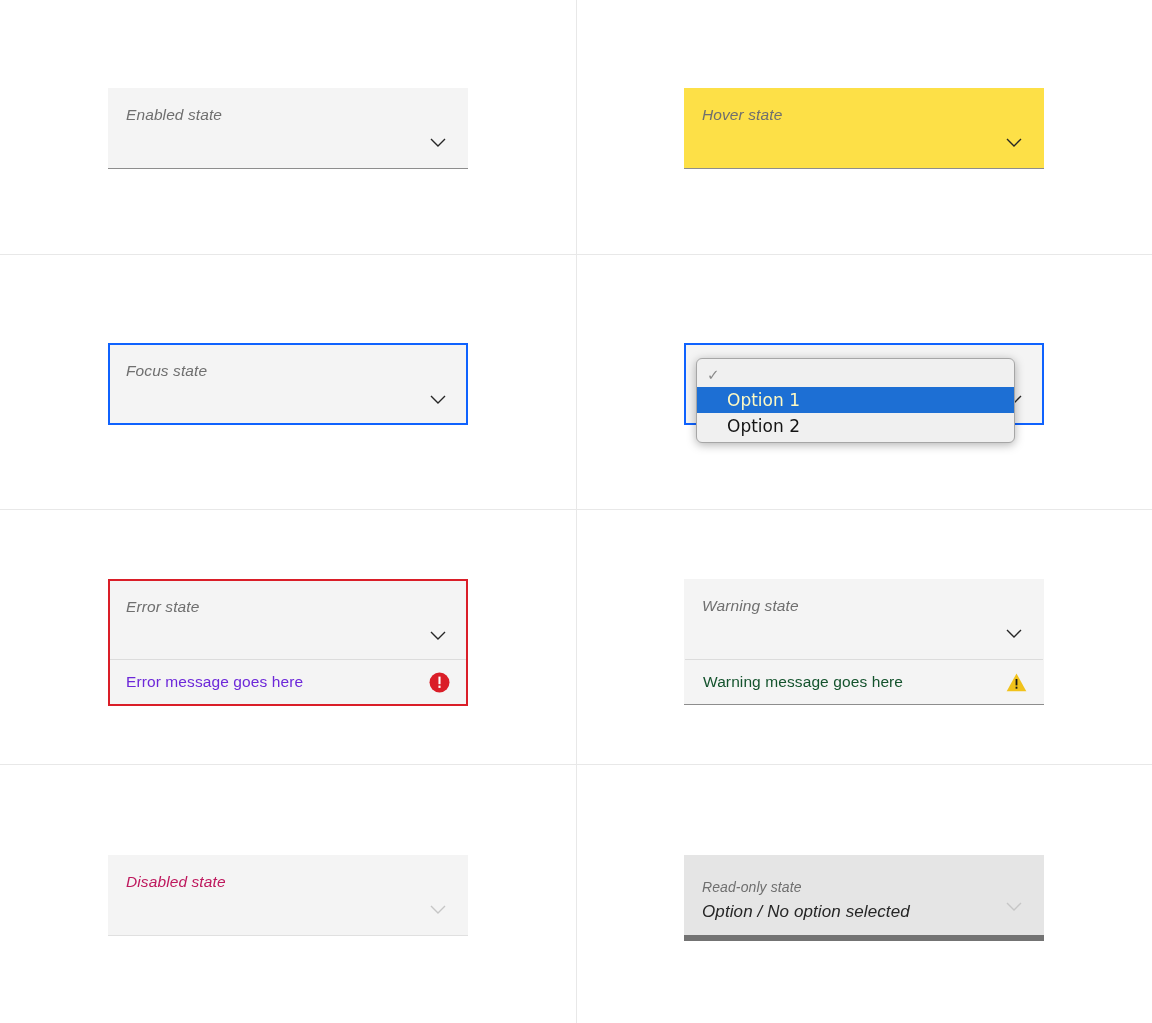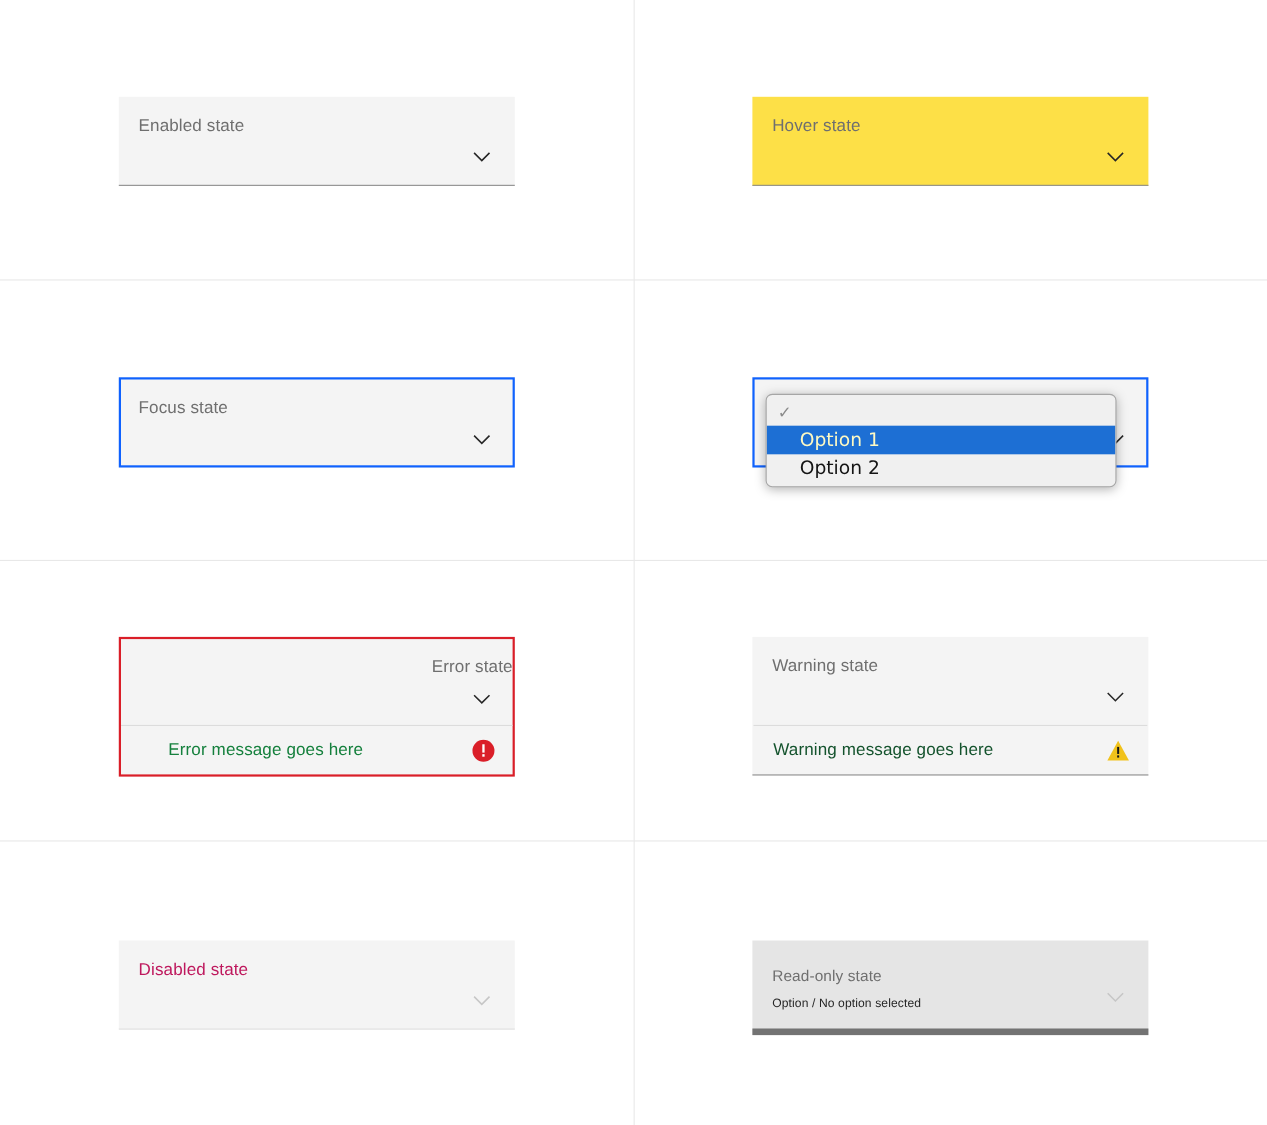--- a/index.html
+++ b/index.html
@@ -57,20 +57,21 @@
   .field {
     position: relative;
     width: 360px;
     background: #f4f4f4;
     border-bottom: 1px solid #8d8d8d;
   }
   .field-body {
     position: relative;
     height: 80px;
     padding: 17px 0 0 18px;
+    font-style: italic;
   }
   .field-label {
     font-size: 15.5px;
     line-height: 20px;
     color: #6f6f6f;
     letter-spacing: 0.1px;
   }
 
   .chevron {
     position: absolute;
@@ -92,21 +93,21 @@
     border-bottom: 2px solid #0f62fe;
   }
   .field.focus .field-body { height: 78px; padding-top: 16px; padding-left: 16px; }
   .field.focus .chevron { right: 16px; bottom: 12px; }
 
   
   .field.error {
     border: 2px solid #da1e28;
     background: #f4f4f4;
   }
-  .field.error .field-body { height: 78px; padding-top: 16px; padding-left: 16px; text-align: right; }
+  .field.error .field-body { height: 78px; padding-top: 16px; padding-left: 16px; }
   .field.error .chevron { right: 16px; bottom: 12px; }
 
   
   .field.warning {
     background: #f4f4f4;
     border-bottom: 1px solid #8d8d8d;
   }
 
   
   .msg {
@@ -119,21 +120,21 @@
     border-top: 1px solid #dcdcdc;
     margin: 0 1px;
   }
   .field.error .msg { padding-left: 16px; margin: 0; }
   .msg-text {
     font-size: 15.5px;
     line-height: 20px;
     letter-spacing: 0.1px;
     flex: 1;
   }
-  .msg.err .msg-text { color: #15803d; margin-left: 27px; }
+  .msg.err .msg-text { color: #6d28d9; }
   .msg.warn .msg-text { color: #14532d; }
 
   .status-icon { width: 21px; height: 21px; display: block; flex: 0 0 auto; }
   .status-icon svg { display: block; }
 
   
   .field.disabled {
     background: #f4f4f4;
     border-bottom: 1px solid #e0e0e0;
   }
@@ -145,21 +146,21 @@
     border-bottom: 6px solid #737373;
   }
   .field.readonly .field-body { padding-top: 23px; }
   .ro-label {
     font-size: 14px;
     line-height: 19px;
     color: #6f6f6f;
     letter-spacing: 0.1px;
   }
   .ro-value {
-    font-size: 11px;
+    font-size: 17px;
     line-height: 24px;
     color: #262626;
     margin-top: 3px;
     letter-spacing: 0.1px;
   }
   .field.readonly .chevron { bottom: 17px; right: 18px; }
 
   
   .popup-wrap {
     position: absolute;

